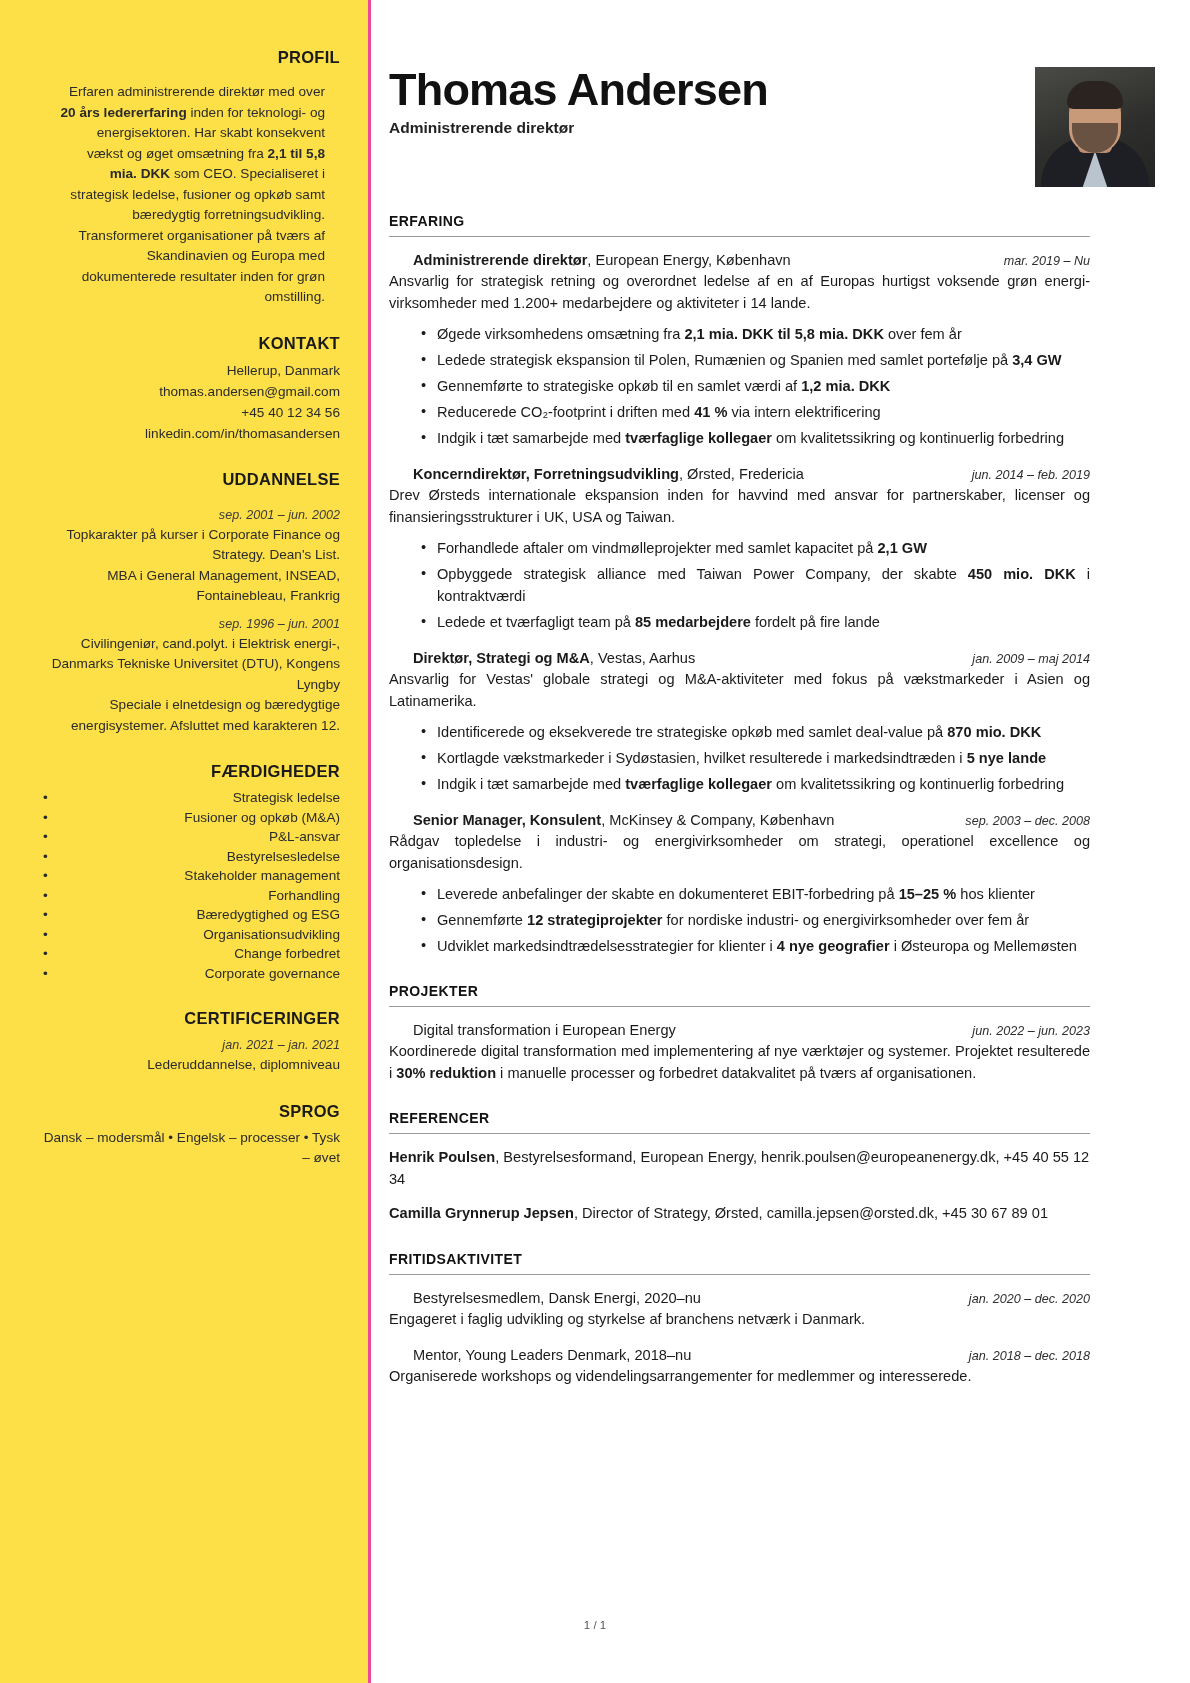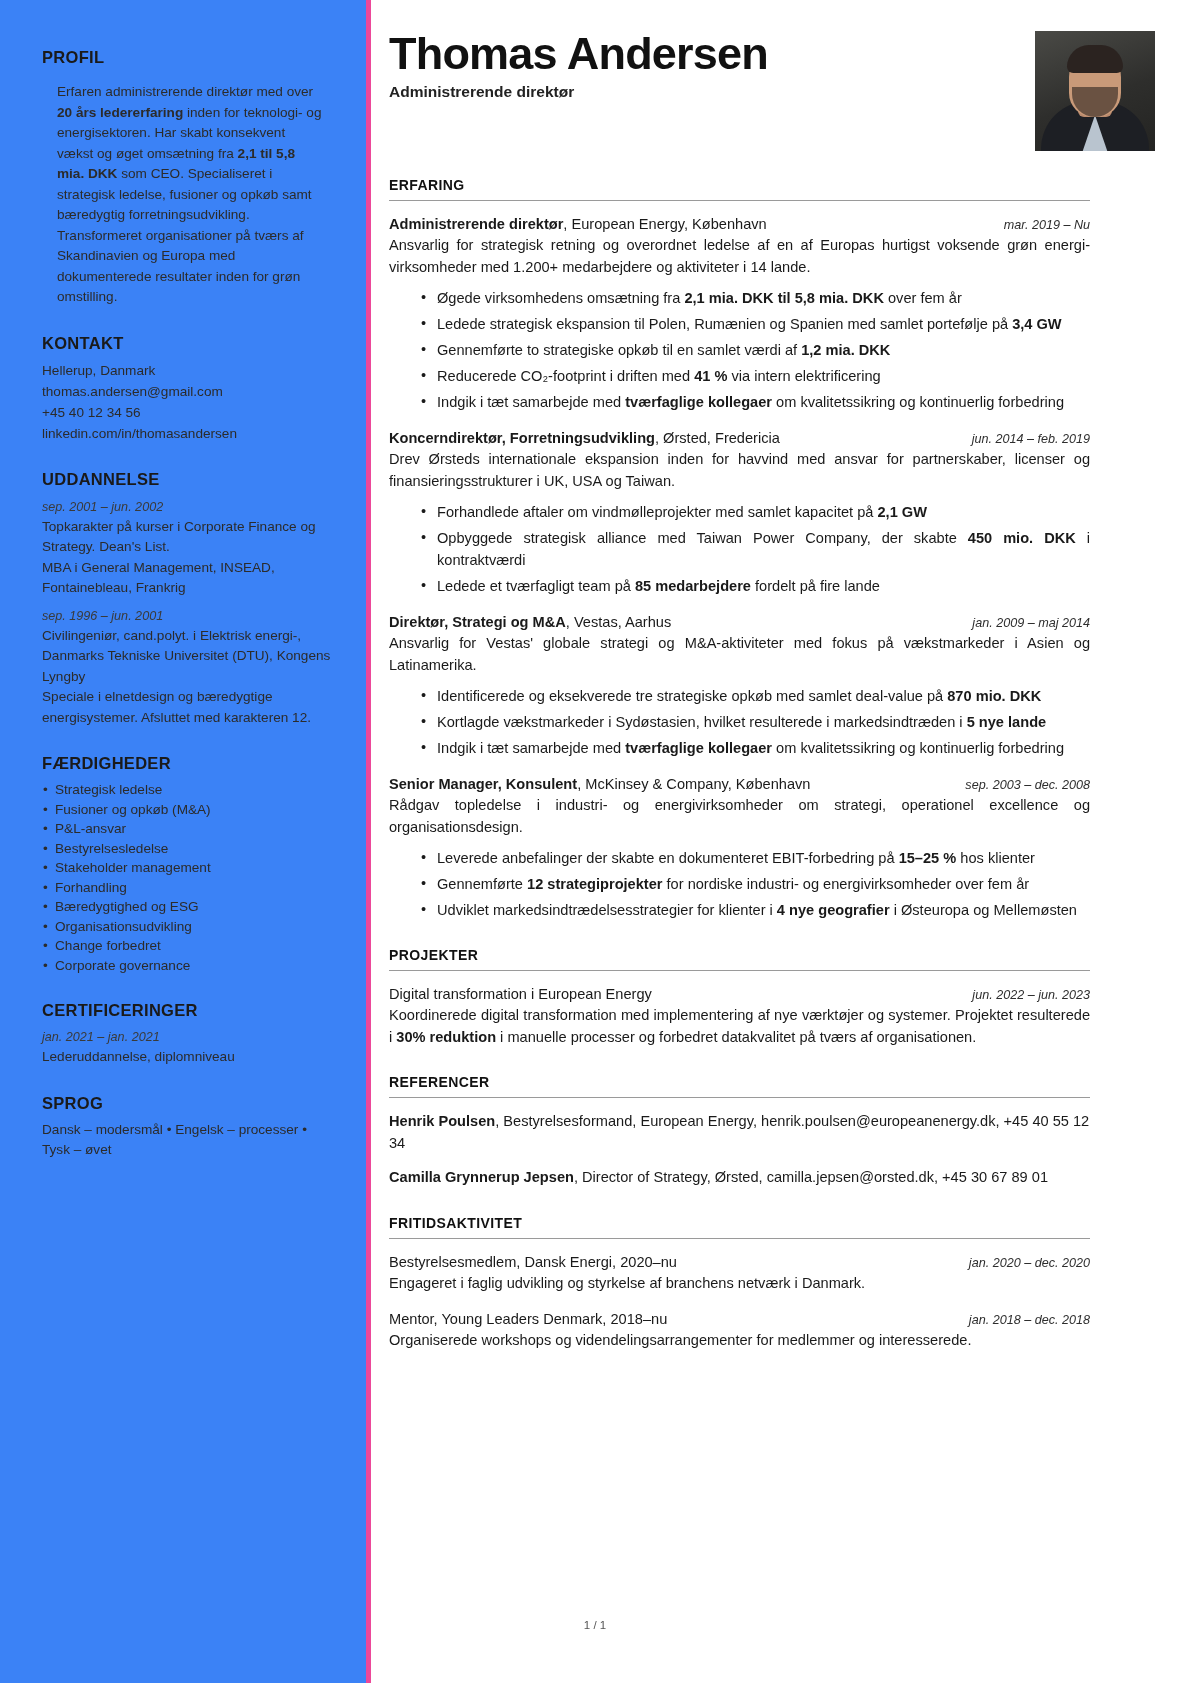--- a/index.html
+++ b/index.html
@@ -19,23 +19,24 @@
     height: 1683px;
     background: #ffffff;
     display: flex;
     overflow: hidden;
   }
 
   
   .sidebar {
     width: 371px;
     min-width: 371px;
-    background: #3b82f6;
-    border-right: 5px solid #ec4899;
+    background: #fde047;
+    border-right: 3px solid #ec4899;
     padding: 48px 28px 0 42px;
+    text-align: right;
   }
   .side-h {
     font-size: 16.5px;
     font-weight: bold;
     letter-spacing: 0.3px;
     color: #1a1a1a;
     margin: 0 0 7px 0;
   }
   .side-block { margin-bottom: 26px; }
   .side-p {
@@ -76,21 +77,21 @@
   .skills li::before {
     content: "•";
     position: absolute;
     left: 1px;
     top: 0;
   }
 
   
   .main {
     flex: 1;
-    padding: 28px 100px 0 18px;
+    padding: 64px 100px 0 18px;
     position: relative;
   }
   .header-row {
     display: flex;
     align-items: flex-start;
     justify-content: space-between;
   }
   .name {
     font-size: 45px;
     font-weight: bold;
@@ -188,20 +189,21 @@
     display: flex;
     justify-content: space-between;
     align-items: baseline;
     gap: 14px;
   }
   .entry-title {
     font-size: 14.6px;
     line-height: 21px;
     color: #1a1a1a;
     flex: 1;
+    margin-left: 24px;
   }
   .entry-title b { font-weight: bold; }
   .entry-date {
     font-size: 12.6px;
     font-style: italic;
     color: #2e2e2e;
     white-space: nowrap;
   }
   .entry-desc {
     font-size: 14.6px;
@@ -263,21 +265,21 @@
       <h2 class="side-h">KONTAKT</h2>
       <div class="side-line">Hellerup, Danmark</div>
       <div class="side-line">thomas.andersen@gmail.com</div>
       <div class="side-line">+45 40 12 34 56</div>
       <div class="side-line">linkedin.com/in/thomasandersen</div>
     </div>
 
     <div class="side-block">
       <h2 class="side-h">UDDANNELSE</h2>
       <div>
-        <div class="side-date" style="margin-top:8px">sep. 2001 – jun. 2002</div>
+        <div class="side-date" style="margin-top:16px">sep. 2001 – jun. 2002</div>
         <div class="side-sub">Topkarakter på kurser i Corporate Finance og Strategy. Dean's List.</div>
         <div class="side-sub">MBA i General Management, INSEAD, Fontainebleau, Frankrig</div>
       </div>
       <div>
         <div class="side-date">sep. 1996 – jun. 2001</div>
         <div class="side-sub">Civilingeniør, cand.polyt. i Elektrisk energi-, Danmarks Tekniske Universitet (DTU), Kongens Lyngby</div>
         <div class="side-sub">Speciale i elnetdesign og bæredygtige energisystemer. Afsluttet med karakteren 12.</div>
       </div>
     </div>
 

